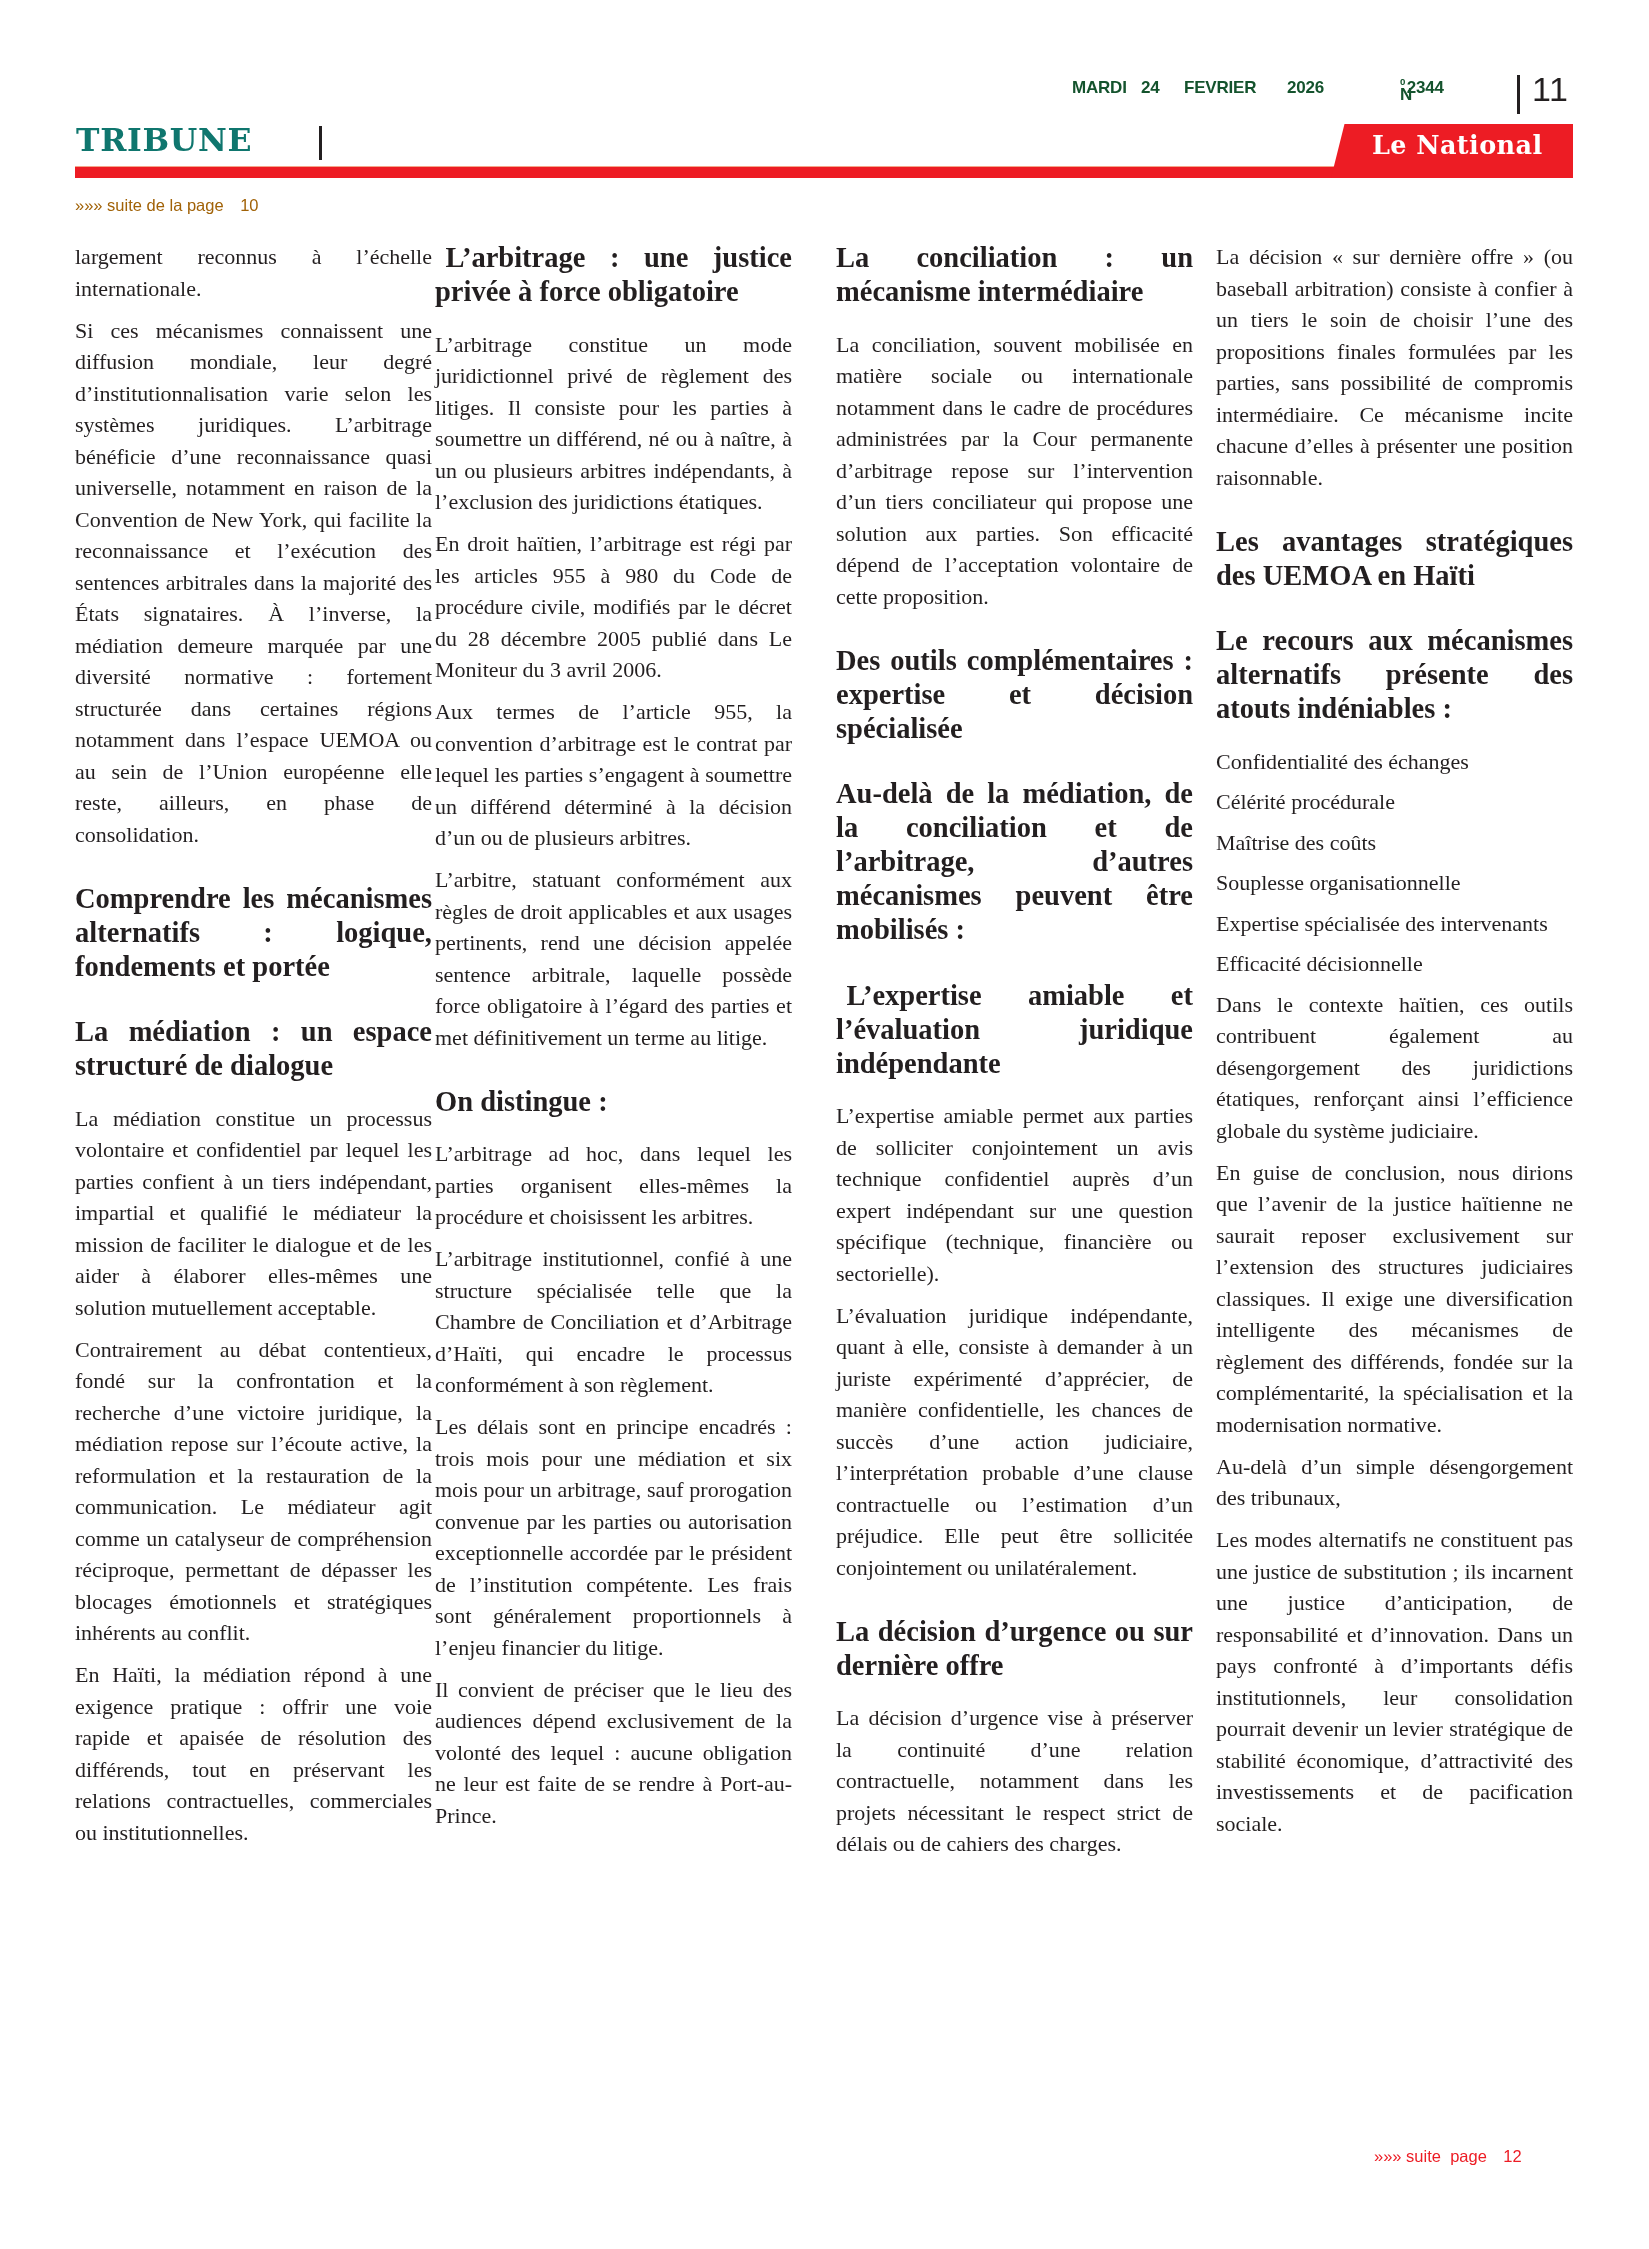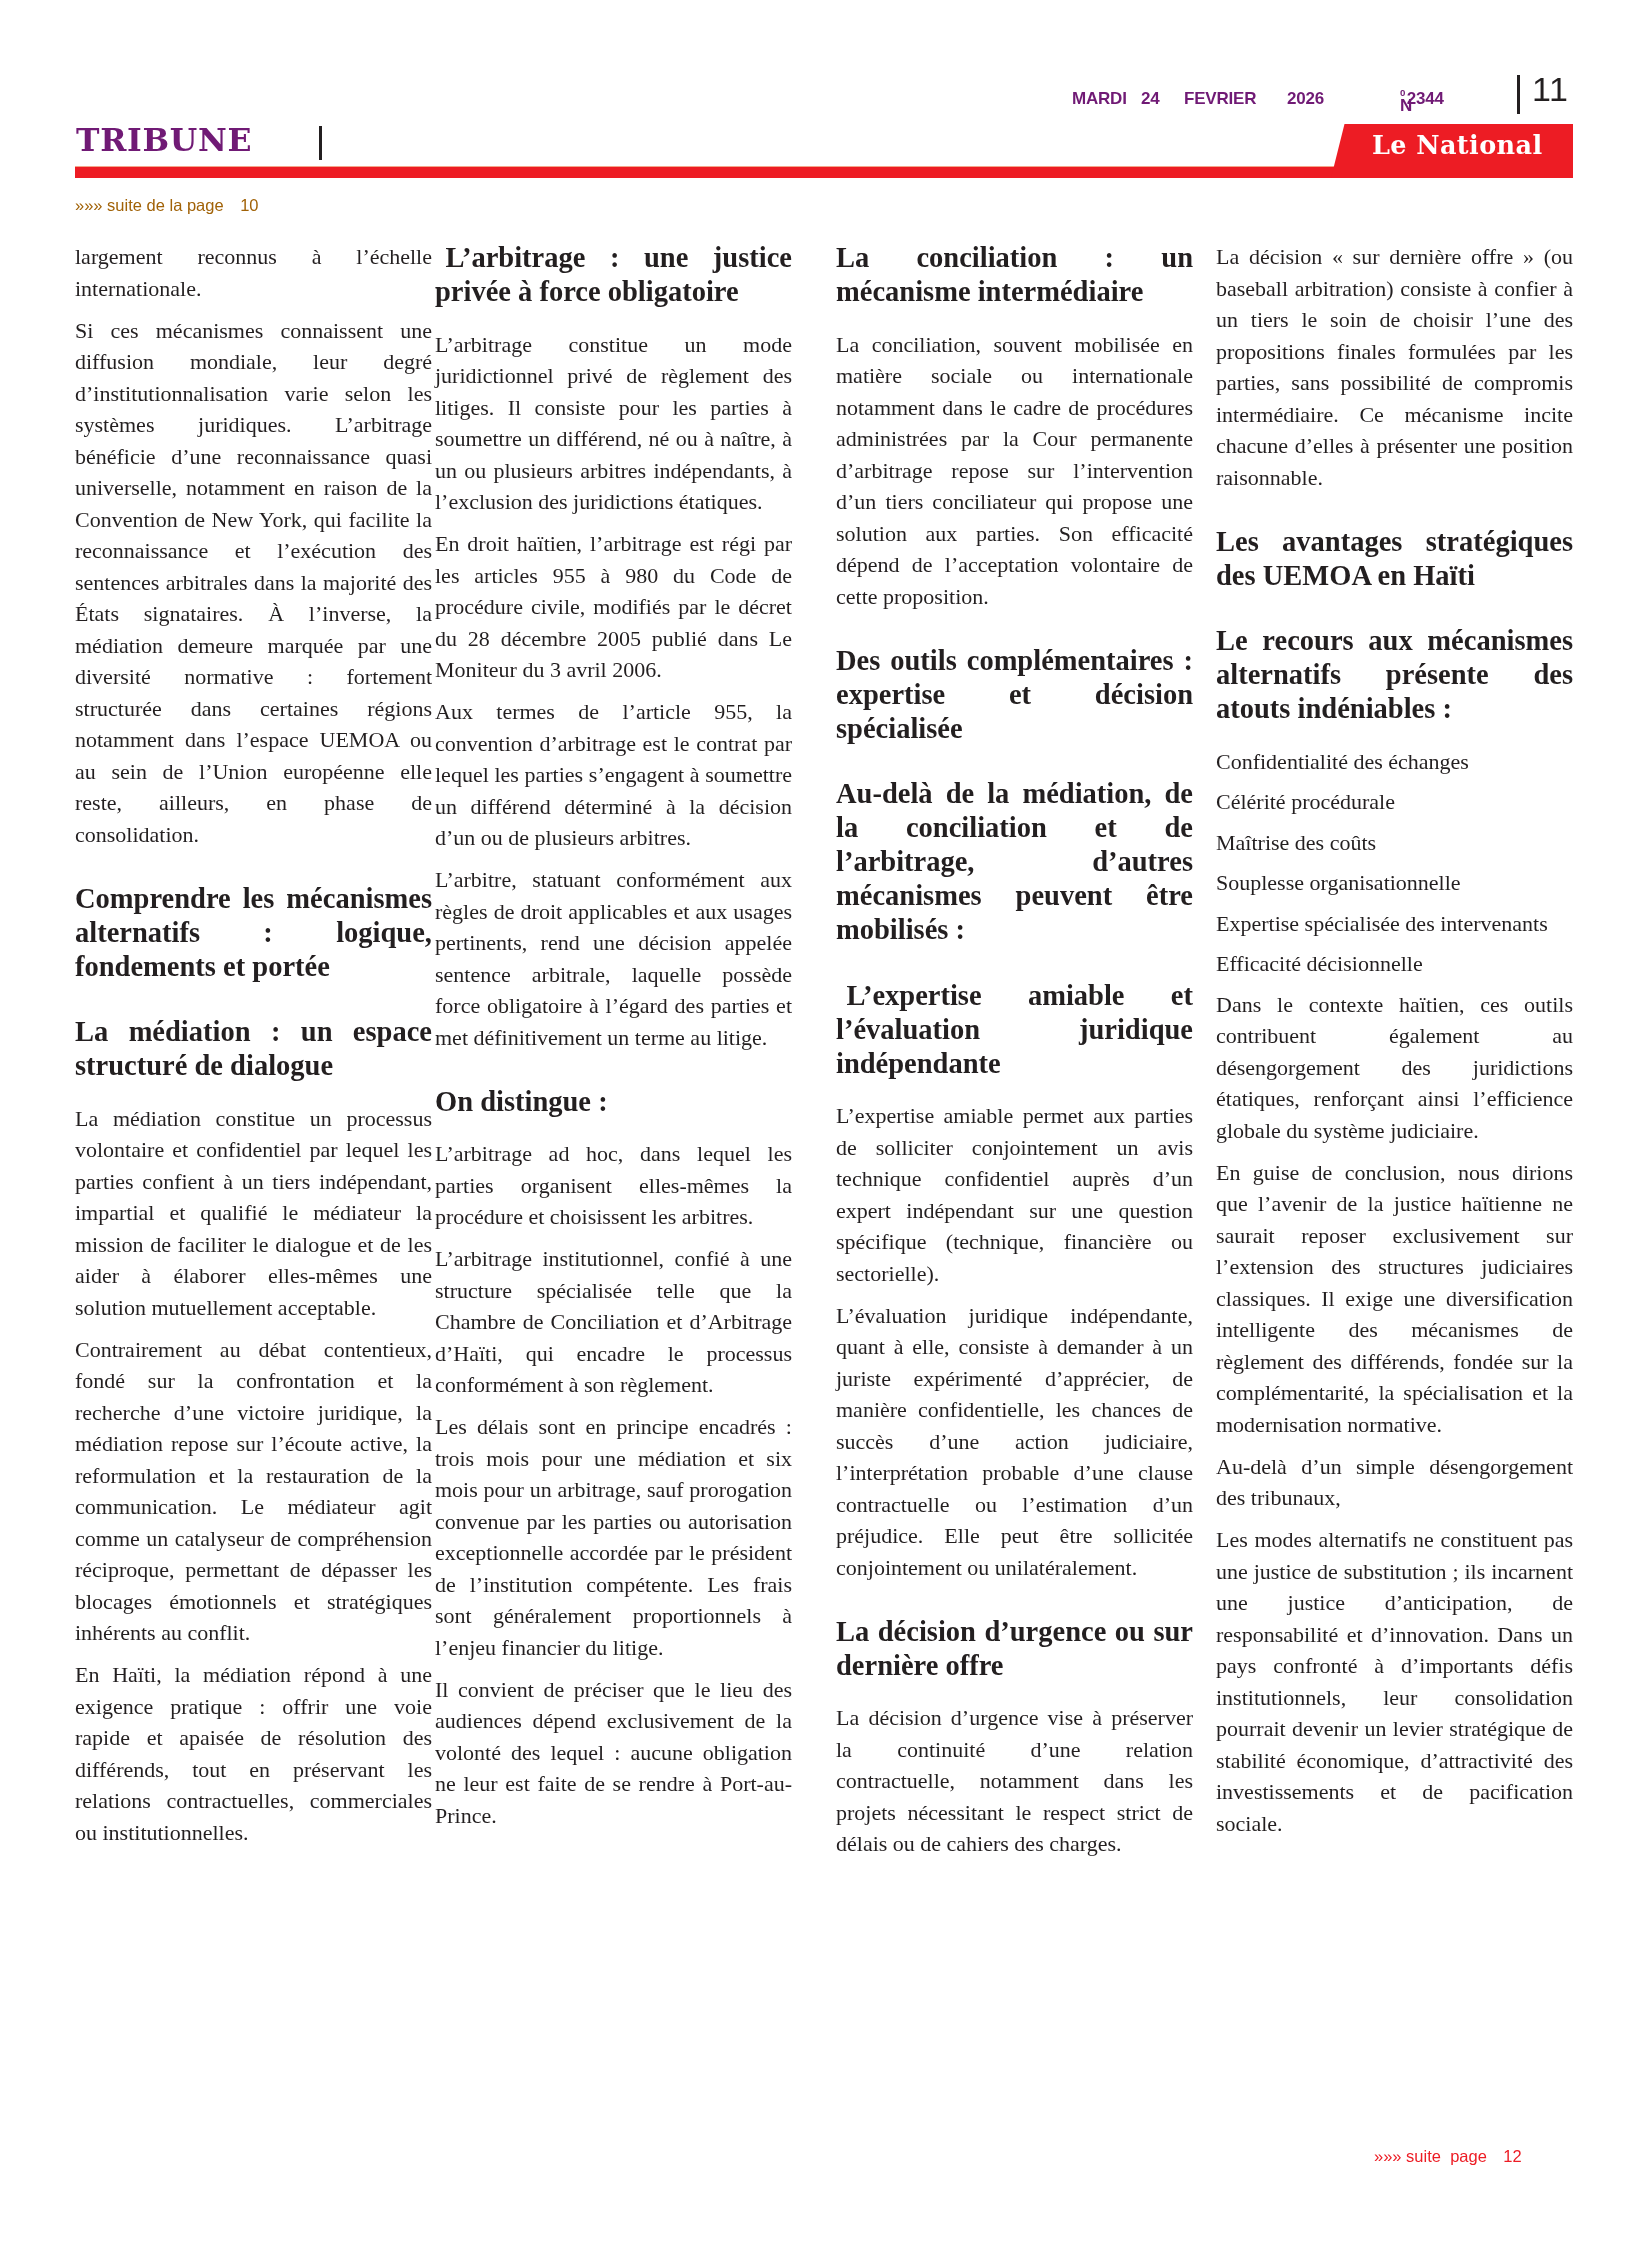--- a/index.html
+++ b/index.html
@@ -1,25 +1,25 @@
 <!DOCTYPE html>
 <html style="font-size:12px"><head>
 <meta charset="utf-8">
 <style>
   html, body { margin: 0; padding: 0; background: #ffffff; }
   body { width: 1650px; height: 2250px; position: relative; overflow: hidden; color: #231f20; font-family: "Liberation Serif", "DejaVu Serif", serif; }
 
   
-  .dateline { position: absolute; top: 81px; left: 1072px; width: 465px; height: 30px; font-family: "Liberation Sans", sans-serif; font-weight: bold; font-size: 17px; color: #701a75; letter-spacing: -0.2px; }
+  .dateline { position: absolute; top: 70px; left: 1072px; width: 465px; height: 30px; font-family: "Liberation Sans", sans-serif; font-weight: bold; font-size: 17px; color: #14532d; letter-spacing: -0.2px; }
   .dateline span { position: absolute; top: 7.5px; white-space: nowrap; }
   .dateline .sup { font-size: 9.7px; vertical-align: top; position: relative; top: -1.5px; margin-right: 1.5px;}
   .page-bar { position: absolute; left: 1517px; top: 75px; width: 3px; height: 39px; background: #231f20; }
   .page-num { position: absolute; left: 1532px; top: 70px; font-family: "Liberation Sans", sans-serif; font-weight: normal; font-size: 34px; letter-spacing: 0.7px; color: #231f20; }
 
-  .section-title { position: absolute; left: 76px; top: 121px; font-family: "DejaVu Serif", "Liberation Serif", serif; font-weight: bold; font-size: 31.5px; letter-spacing: 0.7px; color: #701a75; }
+  .section-title { position: absolute; left: 76px; top: 121px; font-family: "DejaVu Serif", "Liberation Serif", serif; font-weight: bold; font-size: 31.5px; letter-spacing: 0.7px; color: #0f766e; }
   .section-bar { position: absolute; left: 319px; top: 126px; width: 3px; height: 34px; background: #231f20; }
 
   .red-rule { position: absolute; left: 75px; top: 167px; width: 1498px; height: 11.2px; background: #ed1c24; }
   .red-rule-hair { position: absolute; left: 75px; top: 166px; width: 1260px; height: 1.5px; background: #f4a58a; }
   .brand-tab { position: absolute; left: 1331px; top: 124px; width: 242px; height: 54px; background: #ed1c24; clip-path: polygon(13.5px 0, 100% 0, 100% 100%, 0 100%); }
   .brand-name { position: absolute; left: 1372px; top: 130px; font-family: "DejaVu Serif", "Liberation Serif", serif; font-weight: bold; font-size: 25.5px; color: #ffffff; letter-spacing: 0.4px; }
 
   .cont-top { position: absolute; left: 75px; top: 196px; font-family: "Liberation Sans", sans-serif; font-size: 16.5px; color: #a16207; }
   .cont-bottom { position: absolute; left: 1374px; top: 2147px; font-family: "Liberation Sans", sans-serif; font-size: 16.5px; color: #ed1c24; }
   .cont-top .num, .cont-bottom .num { margin-left: 16.5px; }

